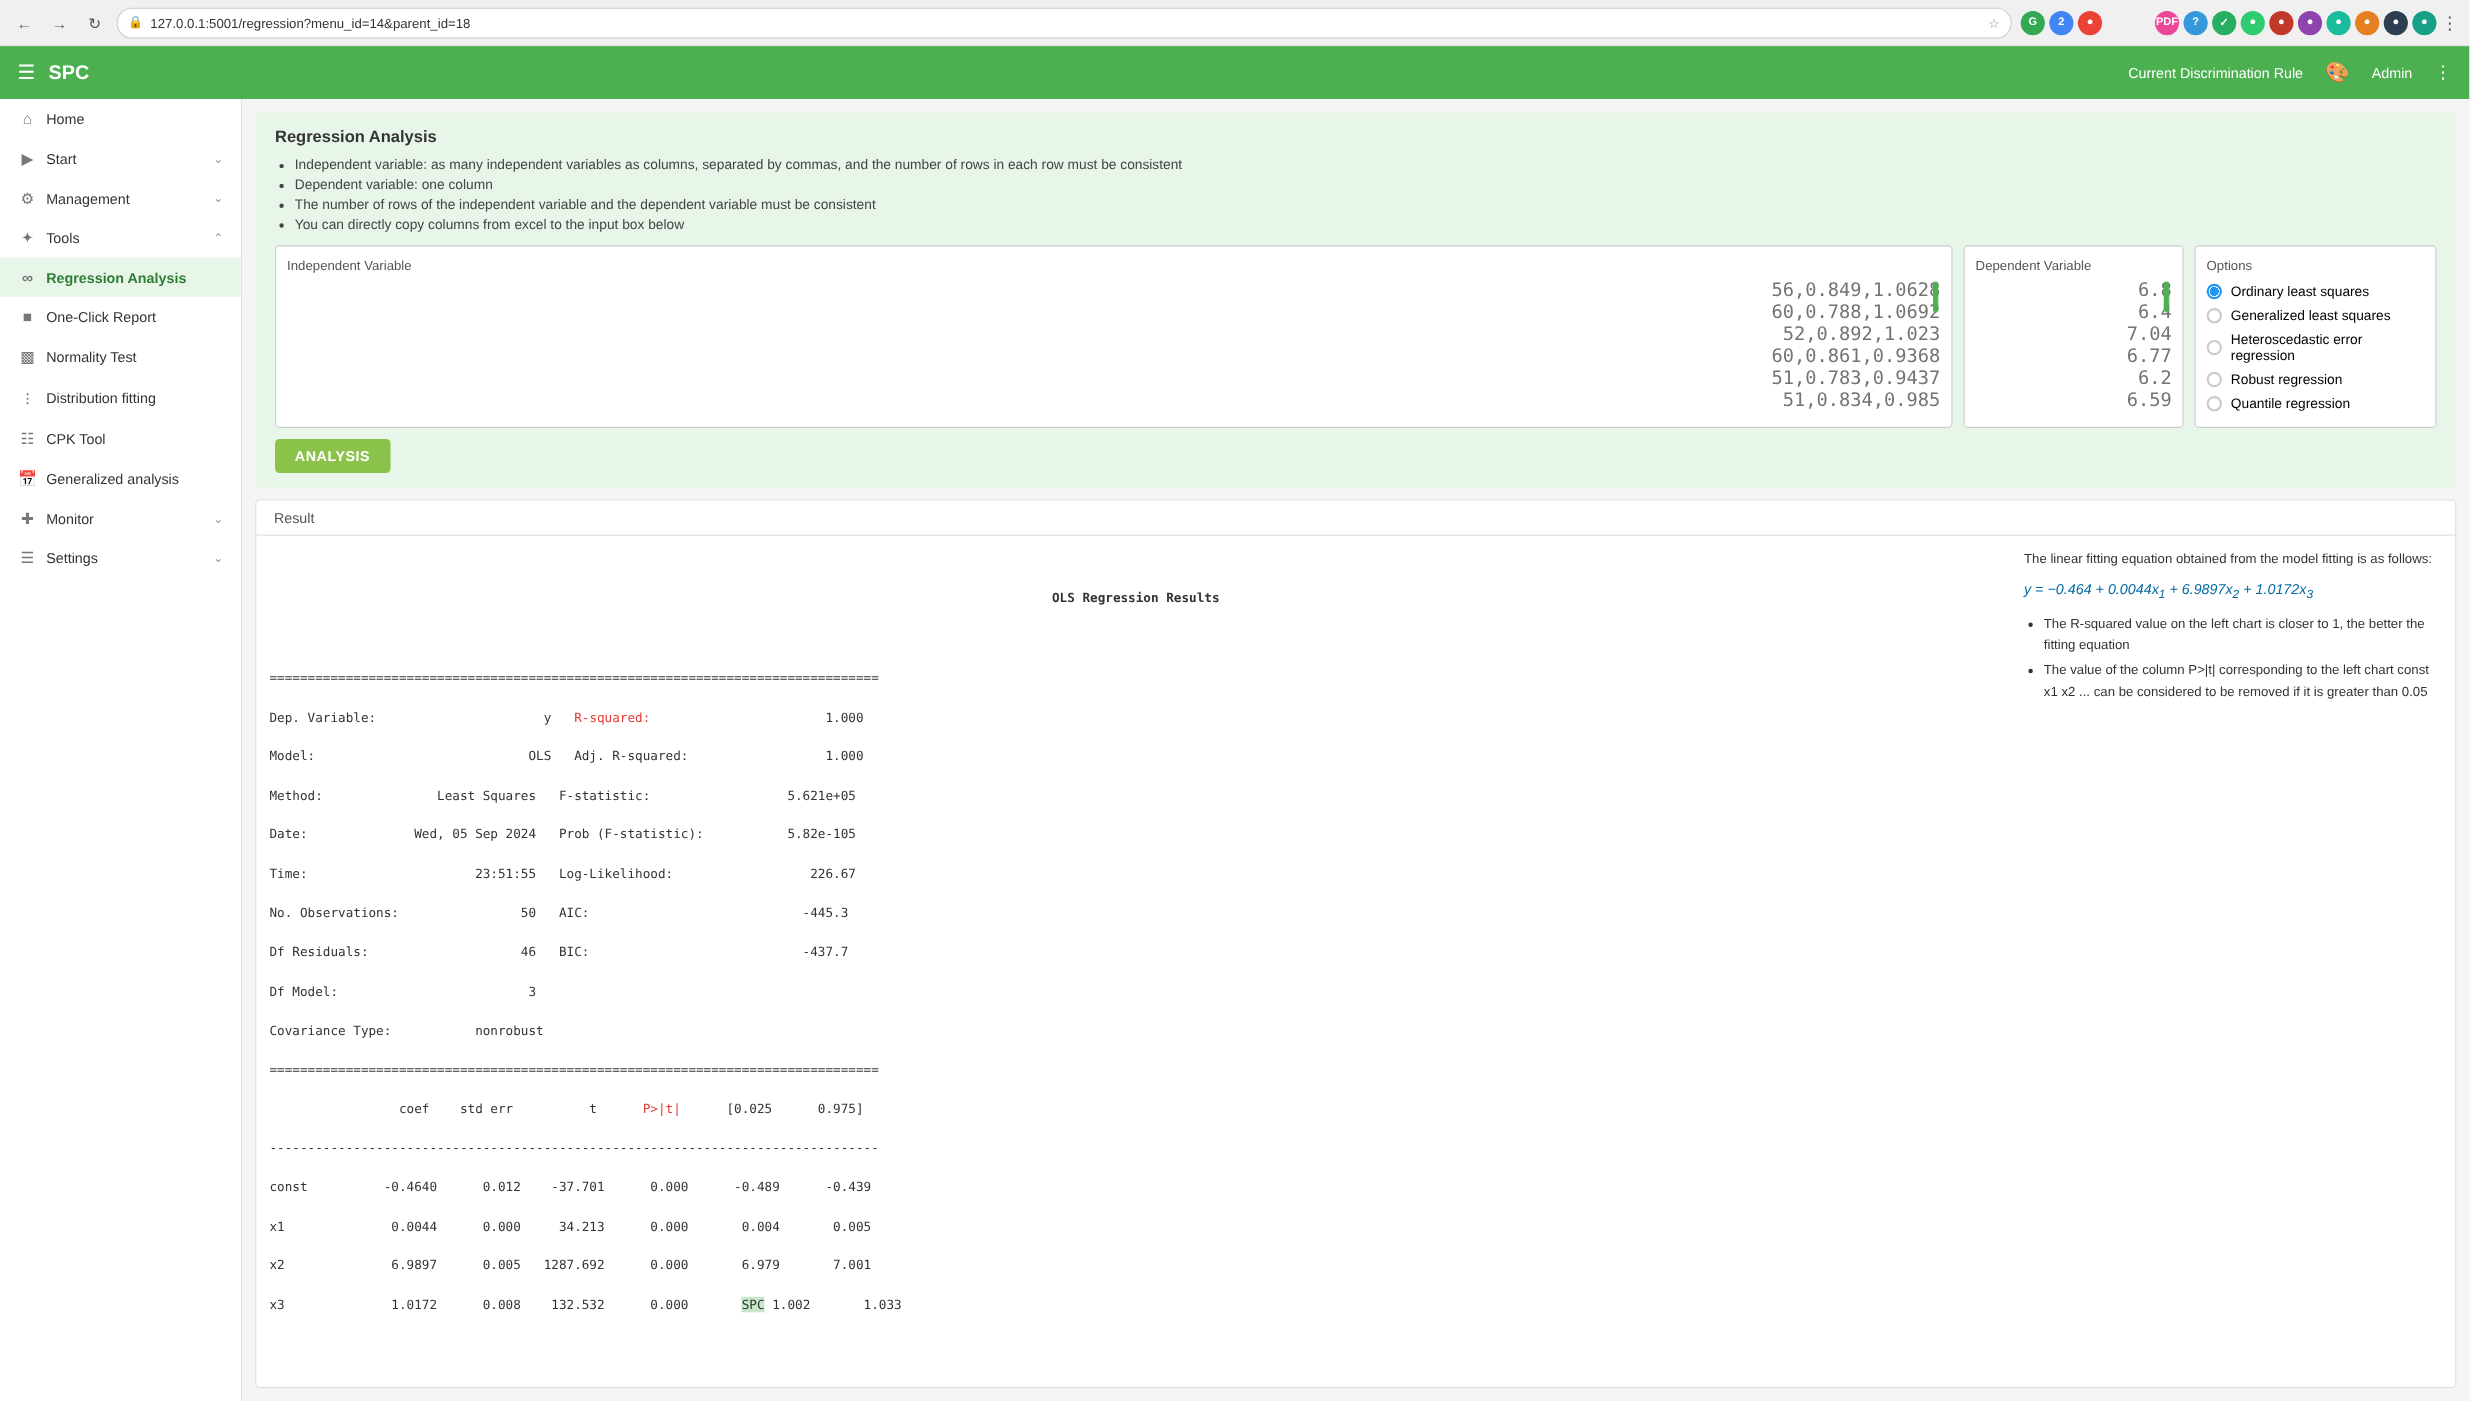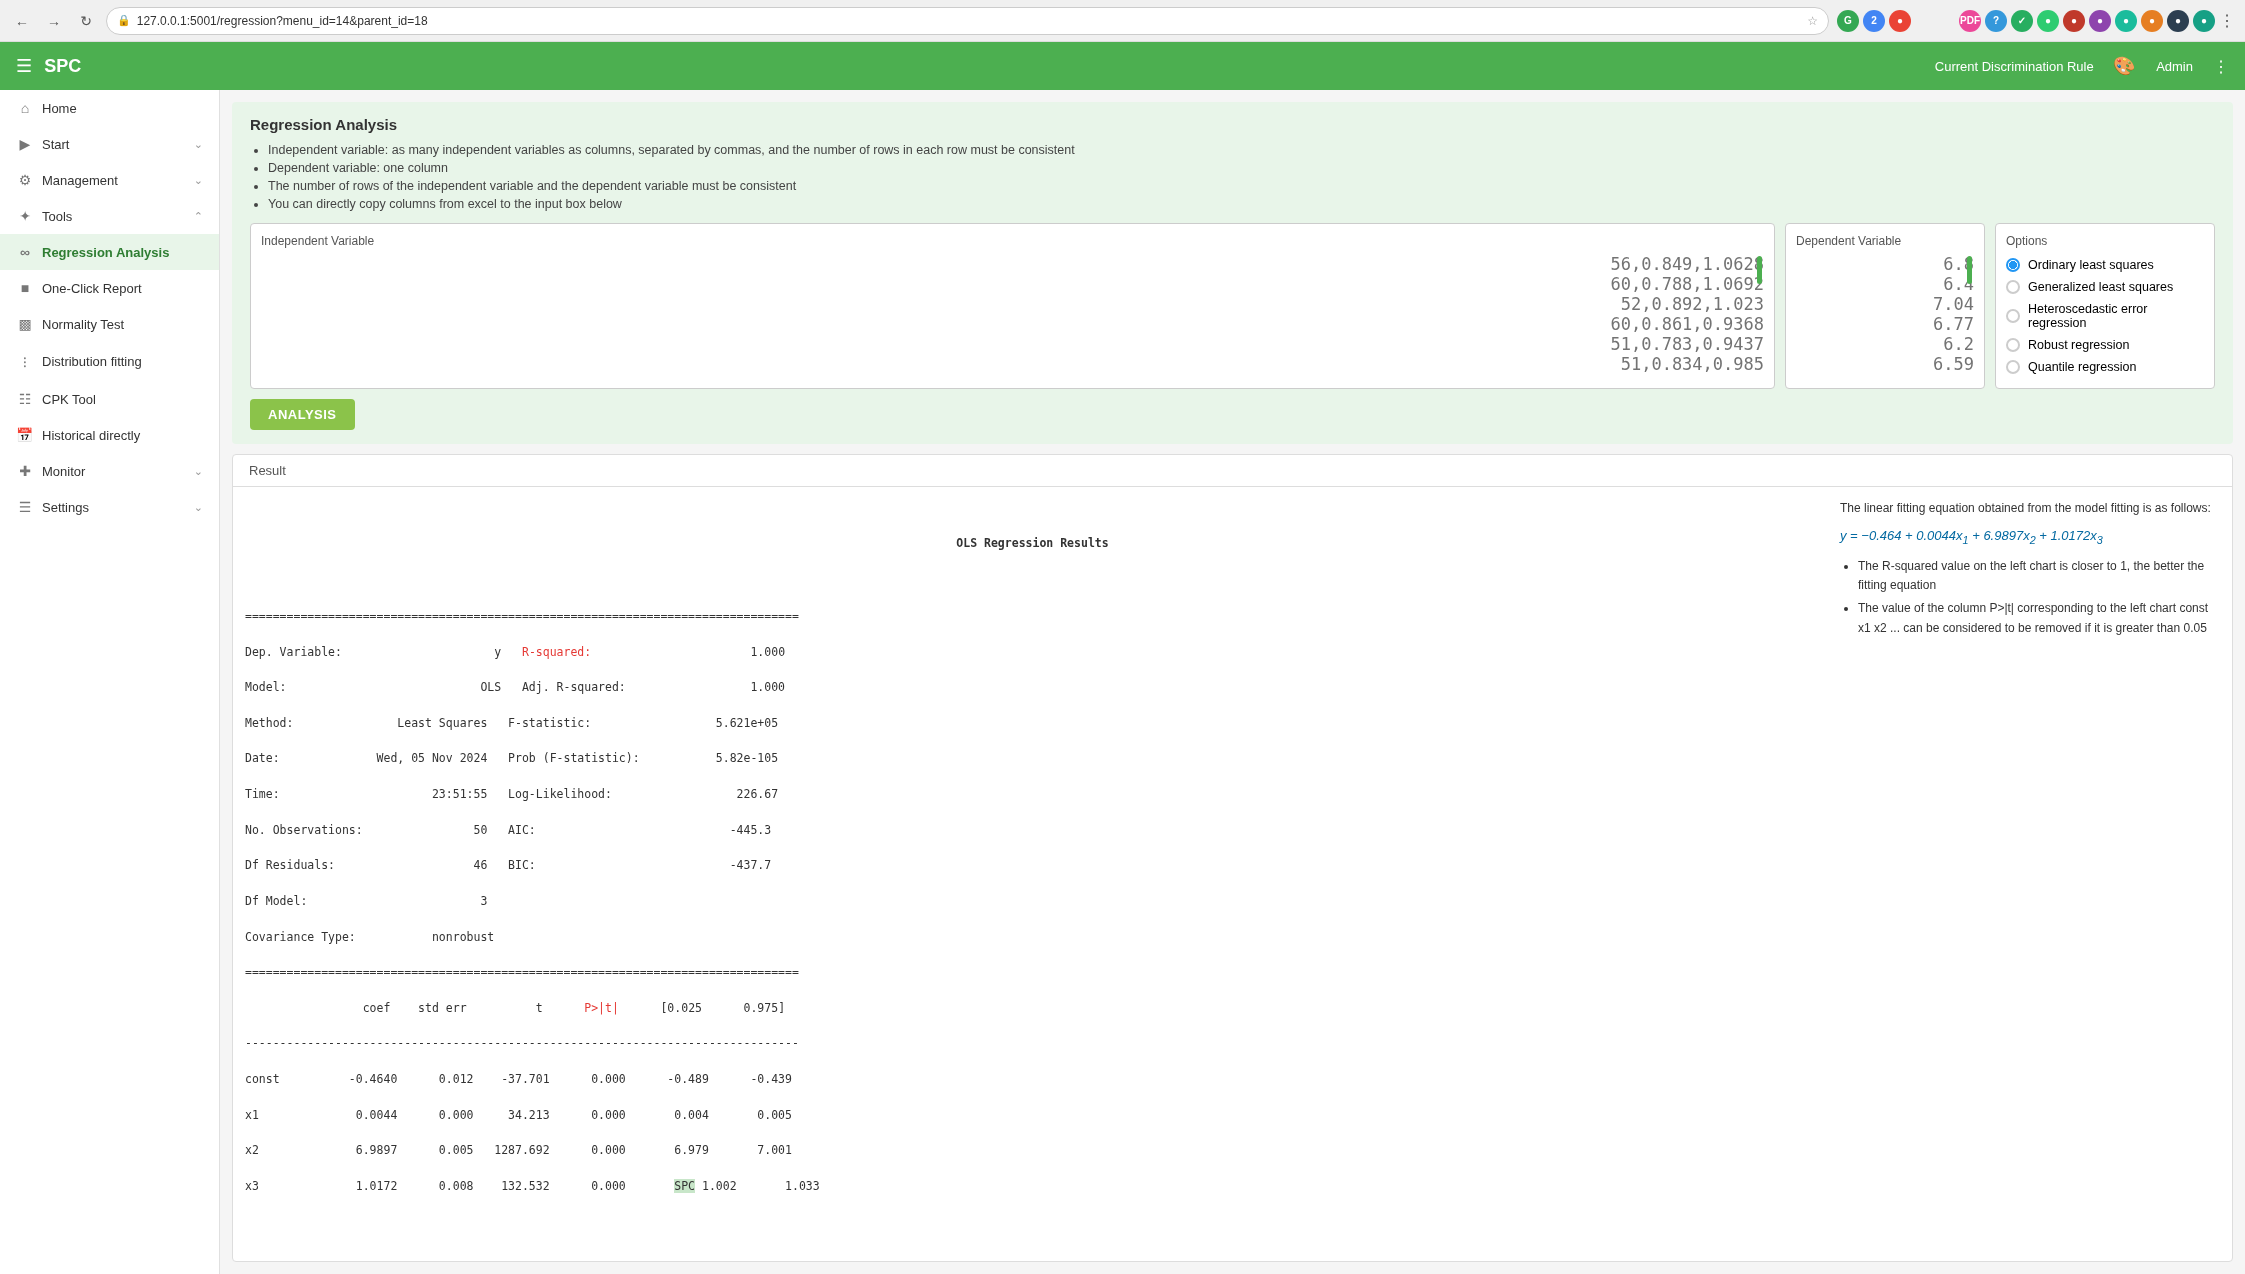--- a/index.html
+++ b/index.html
@@ -301,21 +301,21 @@
     <div class="sidebar-item">
       <span class="icon">⁝</span>
       <span class="label">Distribution fitting</span>
     </div>
     <div class="sidebar-item">
       <span class="icon">☷</span>
       <span class="label">CPK Tool</span>
     </div>
     <div class="sidebar-item">
       <span class="icon">📅</span>
-      <span class="label">Historical directly</span>
+      <span class="label">Generalized analysis</span>
     </div>
     <div class="sidebar-item">
       <span class="icon">✚</span>
       <span class="label">Monitor</span>
       <span class="chevron">⌄</span>
     </div>
     <div class="sidebar-item">
       <span class="icon">☰</span>
       <span class="label">Settings</span>
       <span class="chevron">⌄</span>
@@ -398,21 +398,21 @@
     <div class="result-section">
       <div class="result-tab">Result</div>
       <div class="result-content">
         <div class="result-table">
           <div style="text-align:center;font-weight:bold;margin-bottom:2px;">OLS Regression Results</div>
           <div style="font-family:monospace;font-size:11.5px;line-height:1.55;">
 <span>================================================================================</span><br>
 <span>Dep. Variable:                      y   </span><span class="red-text">R-squared:</span><span>                       1.000</span><br>
 <span>Model:                            OLS   Adj. R-squared:                  1.000</span><br>
 <span>Method:               Least Squares   F-statistic:                  5.621e+05</span><br>
-<span>Date:              Wed, 05 Nov 2024   Prob (F-statistic):           5.82e-105</span><br>
+<span>Date:              Wed, 05 Sep 2024   Prob (F-statistic):           5.82e-105</span><br>
 <span>Time:                      23:51:55   Log-Likelihood:                  226.67</span><br>
 <span>No. Observations:                50   AIC:                            -445.3</span><br>
 <span>Df Residuals:                    46   BIC:                            -437.7</span><br>
 <span>Df Model:                         3</span><br>
 <span>Covariance Type:           nonrobust</span><br>
 <span>================================================================================</span><br>
 <span>                 coef    std err          t      </span><span class="red-text">P&gt;|t|</span><span>      [0.025      0.975]</span><br>
 <span>--------------------------------------------------------------------------------</span><br>
 <span>const          -0.4640      0.012    -37.701      0.000      -0.489      -0.439</span><br>
 <span>x1              0.0044      0.000     34.213      0.000       0.004       0.005</span><br>

